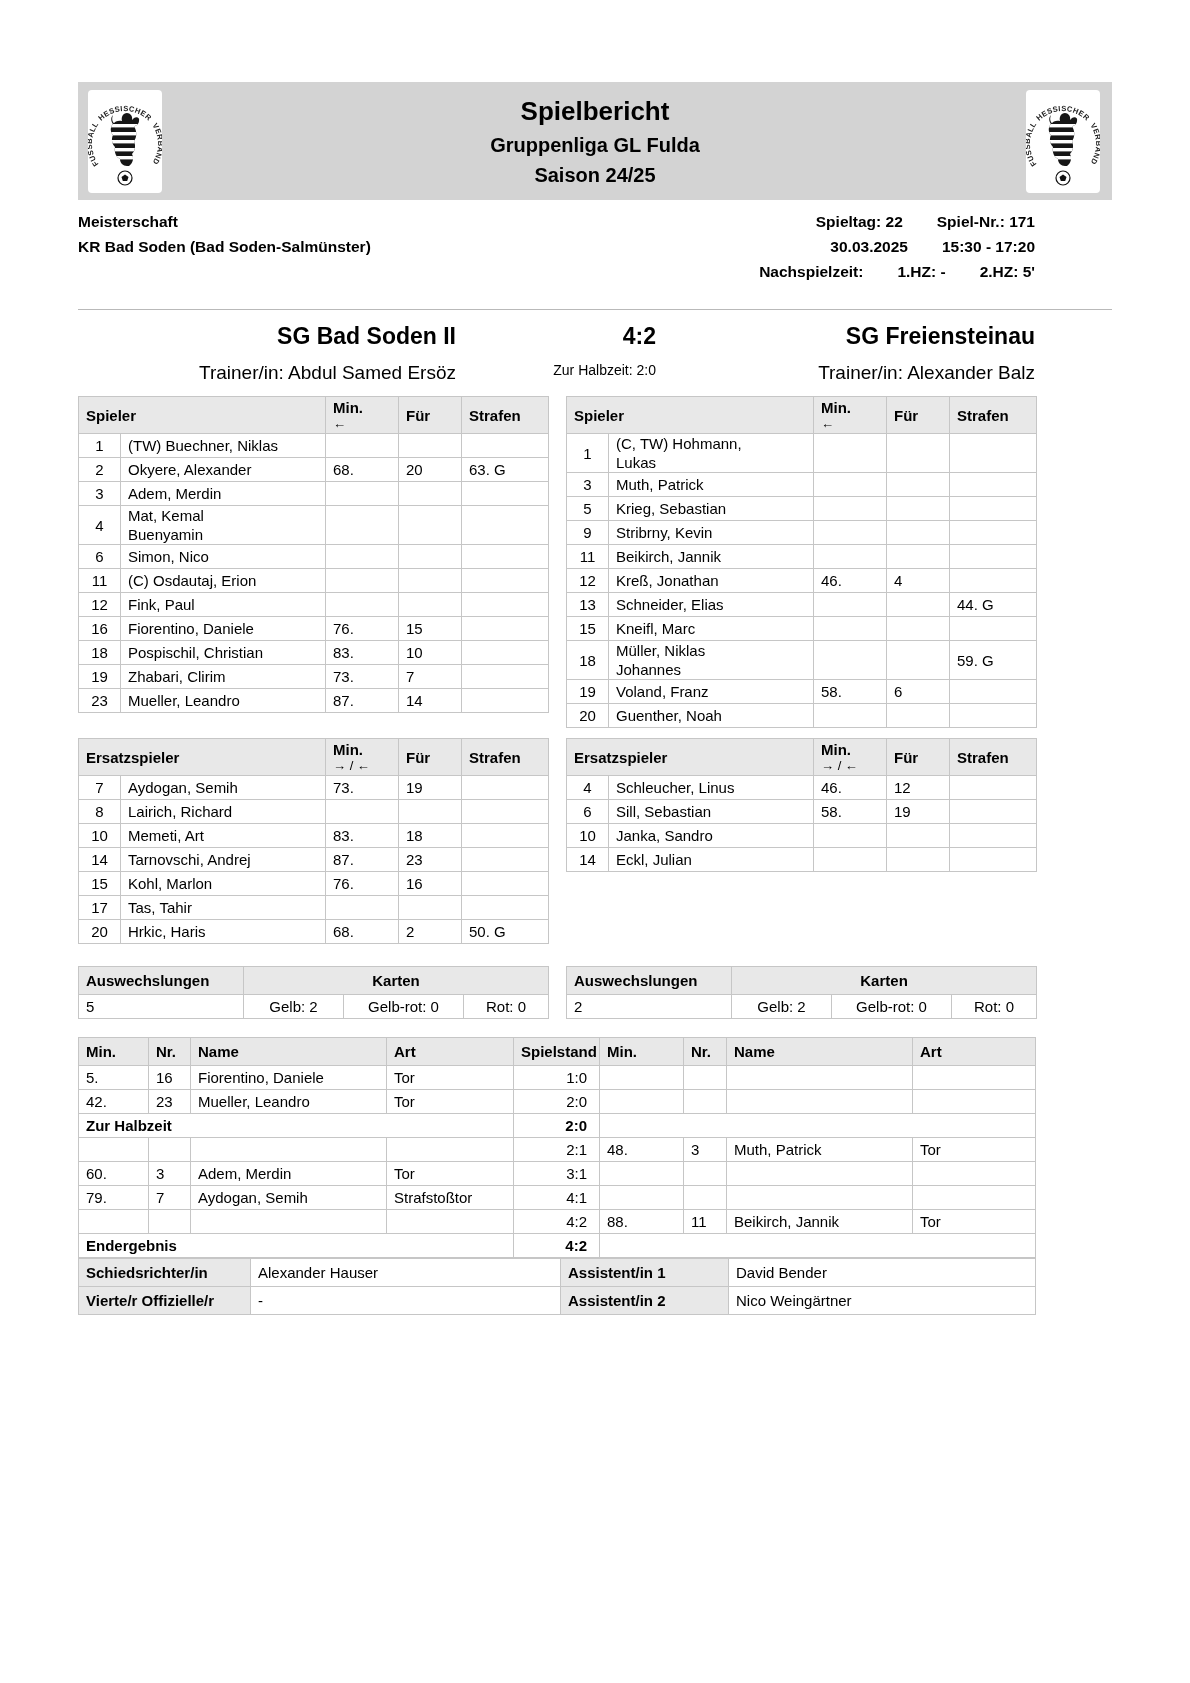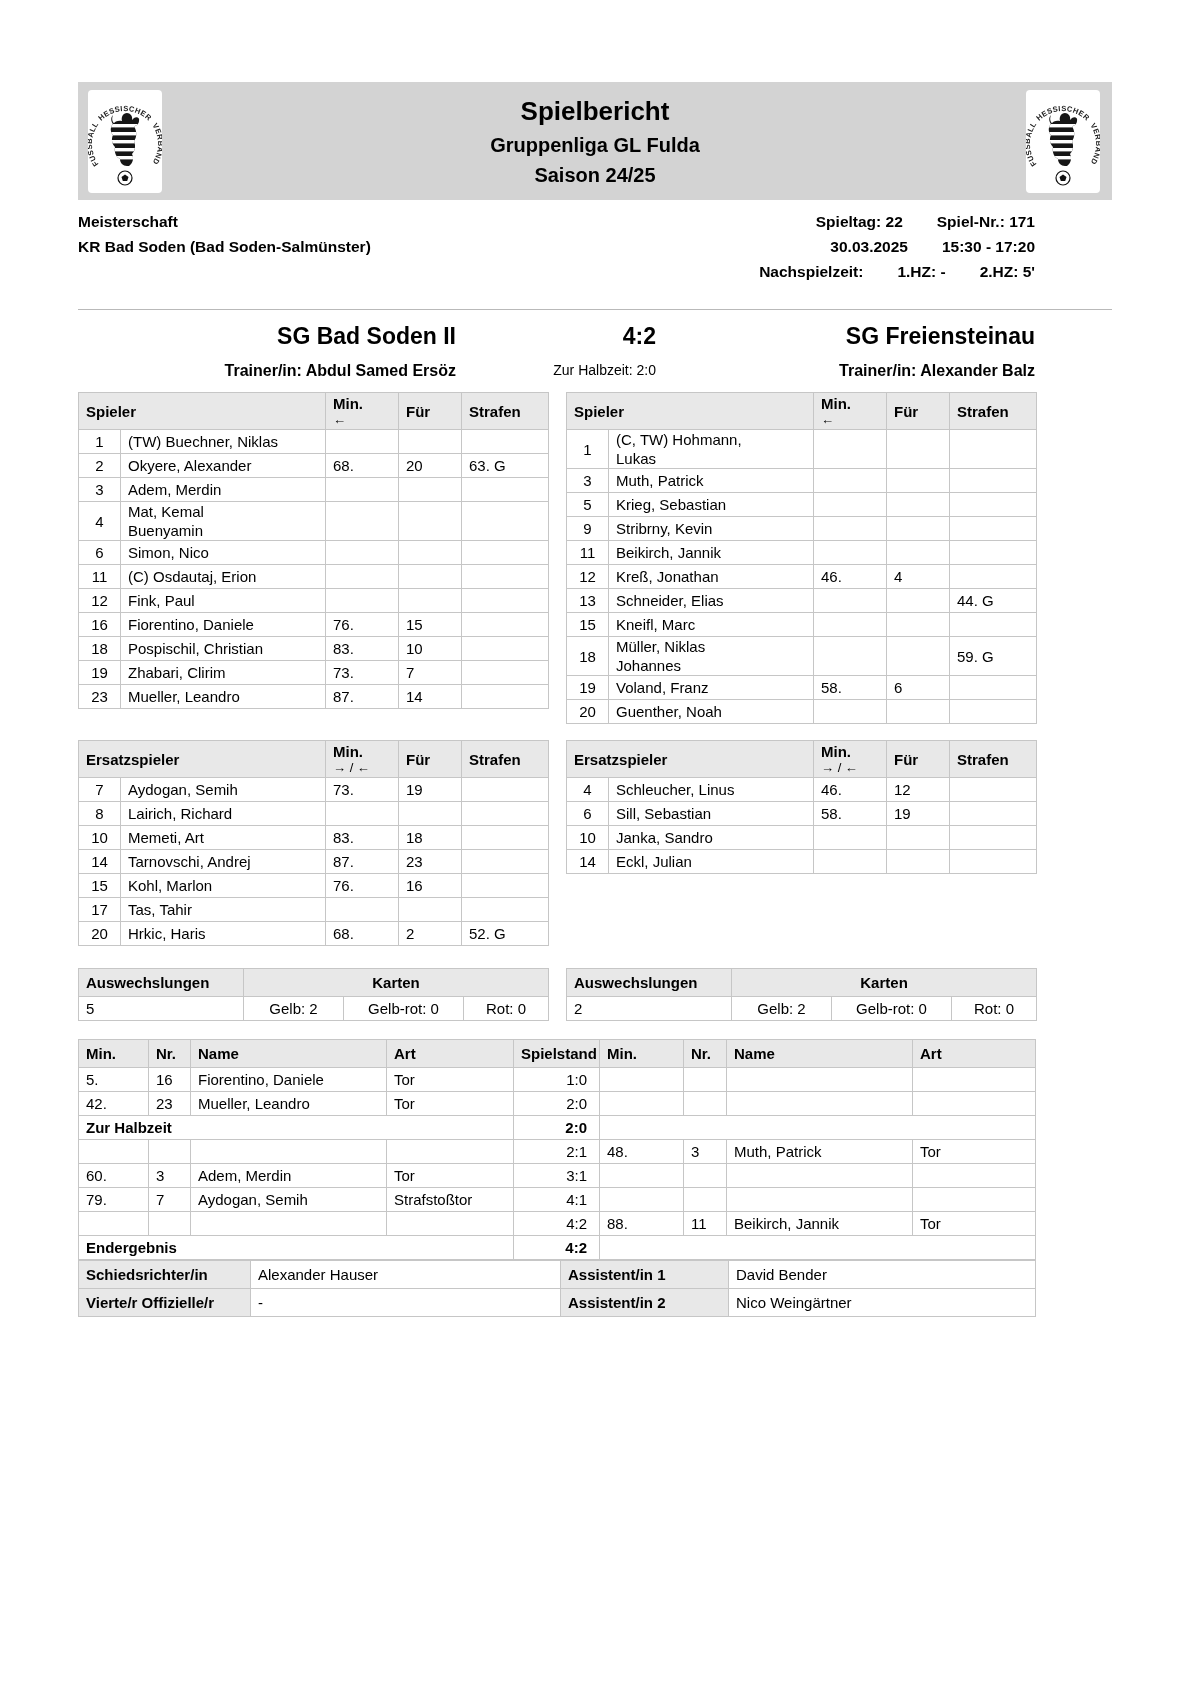--- a/index.html
+++ b/index.html
@@ -14,24 +14,24 @@
   .logo-arc{font-size:7.5px;font-weight:bold;letter-spacing:0.4px;fill:#1a1a1a;}
   .meta{margin:13px 0 0 78px;width:957px;font-weight:bold;font-size:15.5px;}
   .meta .mrow{display:flex;justify-content:space-between;margin-bottom:7px;}
   .meta .mright{display:flex;margin-left:auto;}
   .meta .mright span{margin-left:34px;}
   .divider{margin:28px 0 0 78px;width:1034px;border-top:1px solid #b9b9b9;height:0;}
   .teams{display:flex;margin:13px 0 0 78px;width:957px;}
   .tbox{text-align:right;}
   .tbox.home{width:378px;} .tbox.mid{width:200px;} .tbox.away{width:379px;}
   .tname,.tscore{font-size:23px;font-weight:bold;margin-bottom:12px;}
-  .ttrainer{font-size:16px;font-weight:bold;}
+  .ttrainer{font-size:19px;}
   .thalb{font-size:14px;margin-top:4px;}
   .cols{display:flex;gap:17px;margin-left:78px;width:757px;align-items:flex-start;}
-  .lineups{margin-top:12px;} .subsrow{margin-top:16px;} .summaryrow{margin-top:22px;border-radius:23px;}
+  .lineups{margin-top:12px;} .subsrow{margin-top:10px;} .summaryrow{margin-top:22px;border-radius:23px;}
   table{border-collapse:collapse;table-layout:fixed;font-size:15px;}
   th,td{border:1px solid #c6c6c6;padding:0 7px;height:23px;text-align:left;
         vertical-align:middle;overflow:hidden;white-space:nowrap;}
   th{background:#e8e8e8;font-weight:bold;padding:2px 7px;}
   .lineup{width:470px;}
   .min-th .b{line-height:17px;}
   .min-th .arrow{font-weight:normal;font-size:13px;line-height:15px;}
   td.num{text-align:center;padding:0 3px;}
   td.name-cell{white-space:pre-line;line-height:19px;}
   .summary{width:470px;}
@@ -416,21 +416,21 @@
             <td class="name-cell">Tas, Tahir</td>
             <td></td>
             <td></td>
             <td></td>
           </tr>
           <tr>
             <td class="num">20</td>
             <td class="name-cell">Hrkic, Haris</td>
             <td>68.</td>
             <td>2</td>
-            <td>52. G</td>
+            <td>50. G</td>
           </tr>
         </tbody>
     </table>
     <table class="lineup">
       <colgroup>
           <col style="width:42px">
           <col style="width:205px">
           <col style="width:73px">
           <col style="width:63px">
           <col style="width:87px">

